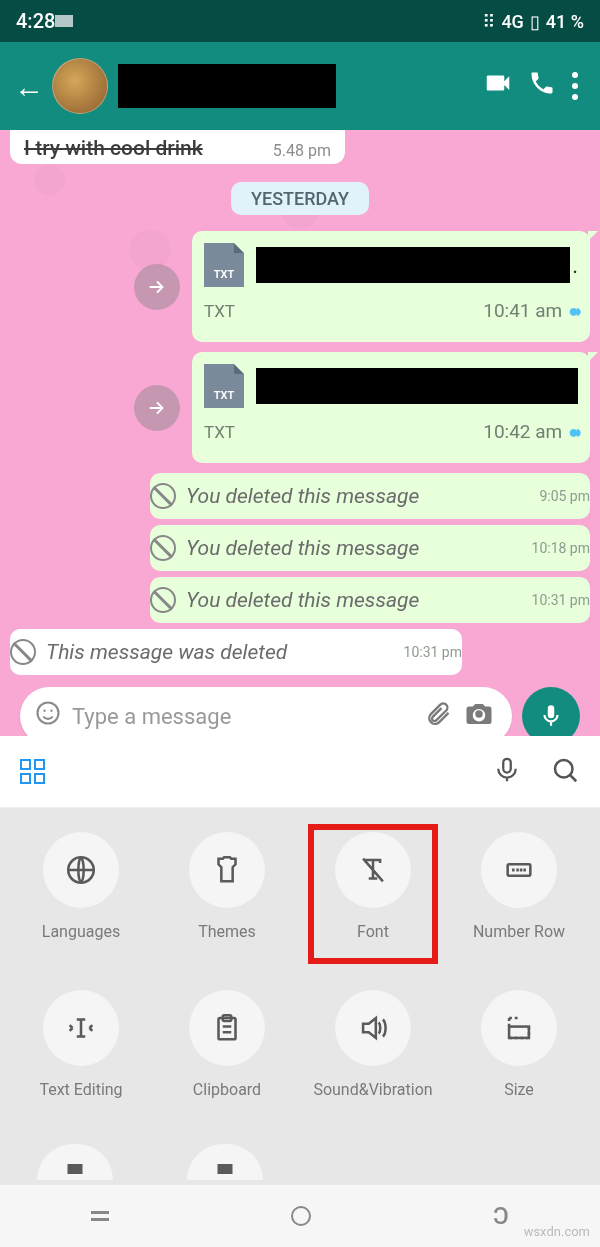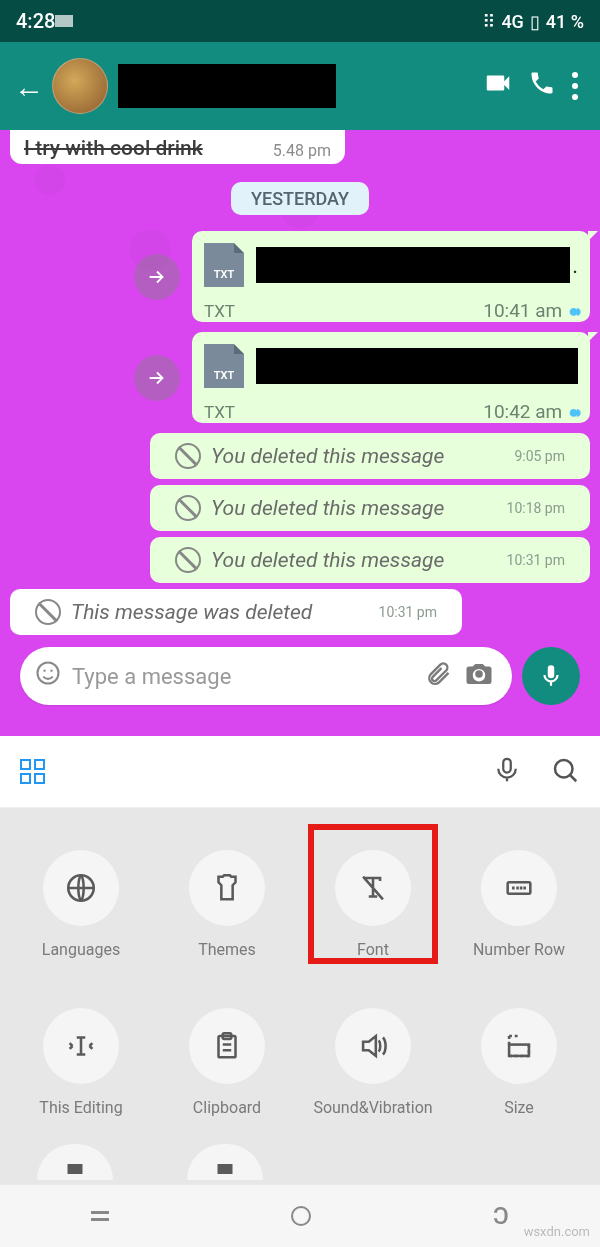--- a/index.html
+++ b/index.html
@@ -44,21 +44,21 @@
   width: 218px; height: 44px; background:#000;
 }
 .header-spacer { flex: 1; }
 .hdr-icon { width: 44px; text-align:center; font-size: 26px; }
 .dots { display:flex; flex-direction:column; gap:5px; padding:0 8px;}
 .dots span { width:6px; height:6px; border-radius:50%; background:#fff; }
 .chat-body {
   position: relative;
   height: 606px;
   overflow: hidden;
-  background-color: #d946ef;
+  background-color: #f9a8d4;
 }
 .chat-body::before {
   content:"";
   position:absolute; inset:0;
   background-image:
     radial-gradient(circle at 50px 50px, rgba(0,0,0,.03) 15px, transparent 16px),
     radial-gradient(circle at 150px 120px, rgba(0,0,0,.03) 20px, transparent 21px),
     radial-gradient(circle at 300px 80px, rgba(0,0,0,.03) 18px, transparent 19px);
   opacity:.8;
 }
@@ -84,21 +84,21 @@
 .fwd-circle {
   width:46px; height:46px; border-radius:50%;
   background:rgba(128,128,128,.42);
   display:flex; align-items:center; justify-content:center;
   margin-right:12px; color:#fff;
 }
 .fwd-circle svg { width:22px; height:22px; }
 .file-bubble {
   background:#e7ffdb;
   border-radius: 10px;
-  padding: 12px 12px 0;
+  padding: 12px 12px 20px;
   width: 398px;
   position:relative;
 }
 .file-bubble::after {
   content:""; position:absolute; top:0; right:-8px;
   border-top:10px solid #e7ffdb; border-right:10px solid transparent;
 }
 .file-top { display:flex; align-items:center; margin-bottom:12px; }
 .txt-icon {
   width:40px; height:44px; background:#7a8a9b;
@@ -116,21 +116,21 @@
 .file-dot { color:#2a2a2a; font-size:22px; margin-left:2px;}
 .file-bottom { display:flex; justify-content:space-between; align-items:center; font-size:17px;}
 .file-ext { color:#6f8171; }
 .file-time-wrap { display:flex; align-items:center; gap:6px; }
 .file-time { color:#6f8171; font-size:19px;}
 .read-ticks { color:#4fc3f7; font-size:18px; letter-spacing:-6px; }
 .deleted-row { display:flex; justify-content:flex-end; margin-bottom:6px;}
 .deleted-row.in { justify-content:flex-start; }
 .del-bubble {
   background:#e7ffdb; border-radius:10px;
-  padding: 10px 25px; display:flex; align-items:center;
+  padding: 10px 0; display:flex; align-items:center;
   width: 440px;
 }
 .del-bubble.in { background:#fff; width: 452px; }
 .nope-icon {
   width:26px; height:26px; border:2.5px solid #888; border-radius:50%;
   position:relative; margin-right:10px; flex-shrink:0;
 }
 .nope-icon::after {
   content:""; position:absolute; width:26px; height:2.5px;
   background:#888; top:50%; left:50%;
@@ -174,21 +174,21 @@
 .kbd-topicon { color:#555; margin-left:28px;}
 .kbd-topicon svg { width:30px; height:30px;}
 .kbd-panel {
   height:332px; background:#e7e7e7;
   display:grid; grid-template-columns: repeat(4,1fr);
   grid-template-rows: repeat(2,1fr);
   padding: 14px 8px 6px;
   gap: 4px 0;
 }
 .kbd-item {
-  display:flex; flex-direction:column; align-items:center; justify-content:center;
+  display:flex; flex-direction:column; align-items:center; justify-content:flex-start;
   padding-top: 10px;
   position:relative;
 }
 .kbd-circle {
   width:76px; height:76px; border-radius:50%; background:#f5f5f5;
   display:flex; align-items:center; justify-content:center;
   color:#5a5a5a; margin-bottom:14px;
 }
 .kbd-circle svg { width:34px; height:34px;}
 .kbd-label { font-size:16px; color:#7a7a7a;}
@@ -435,21 +435,21 @@
         </svg>
       </div>
     <span class="kbd-label">Number Row</span>
   </div>
   <div class="kbd-item">
     <div class="kbd-circle">
         <svg viewBox="0 0 24 24" fill="none" stroke="#5a5a5a" stroke-width="1.8">
           <path d="M12 6v12M9 6h6M9 18h6M6 12l-2-2M6 12l-2 2M18 12l2-2M18 12l2 2"></path>
         </svg>
       </div>
-    <span class="kbd-label">This Editing</span>
+    <span class="kbd-label">Text Editing</span>
   </div>
   <div class="kbd-item">
     <div class="kbd-circle">
         <svg viewBox="0 0 24 24" fill="none" stroke="#5a5a5a" stroke-width="1.8">
           <rect x="6" y="5" width="12" height="15" rx="1"></rect>
           <rect x="9" y="3" width="6" height="4" rx="1"></rect>
           <path d="M9 11h6M9 15h6"></path>
         </svg>
       </div>
     <span class="kbd-label">Clipboard</span>

